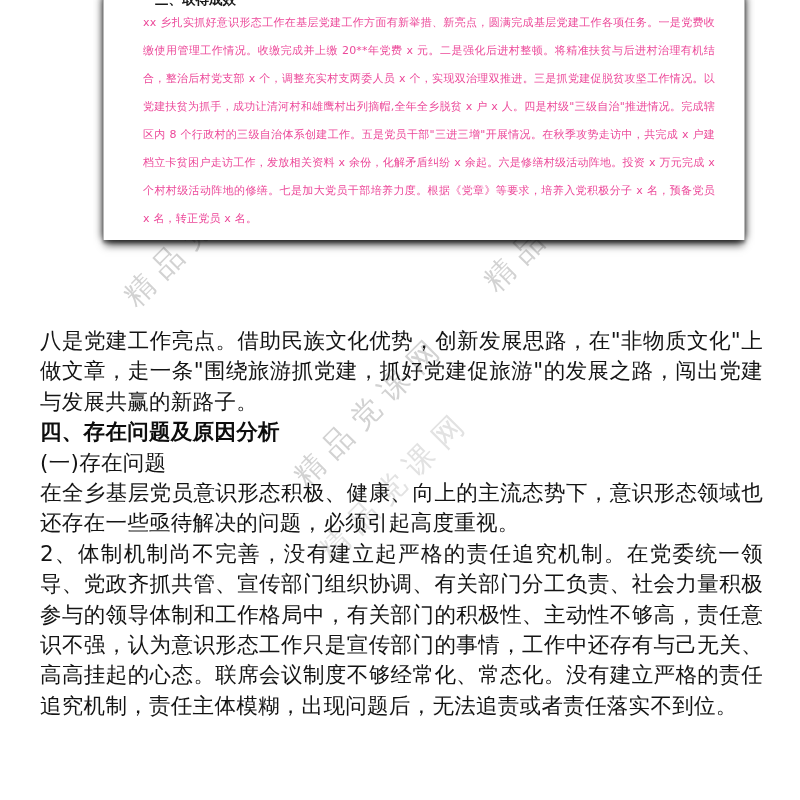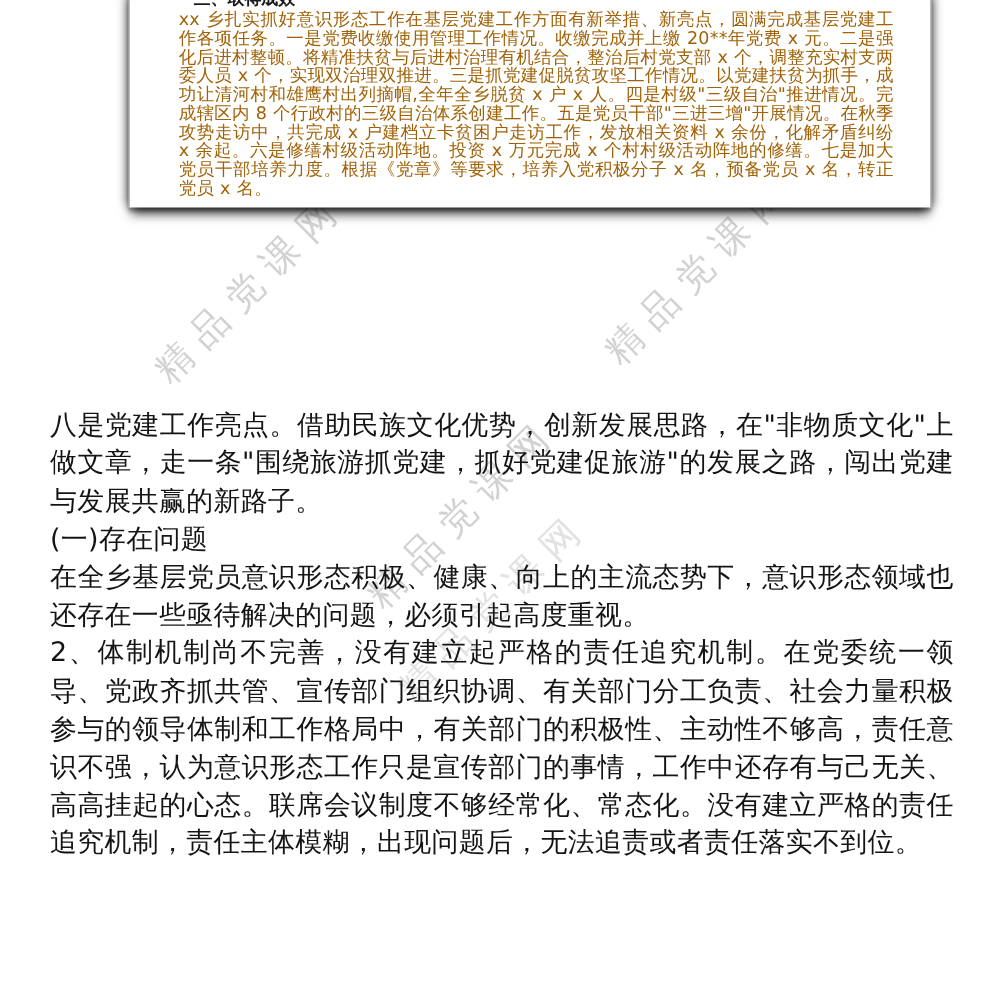--- a/index.html
+++ b/index.html
@@ -48,23 +48,23 @@
   }
   .preview-heading{
     font-size:13.5px;
     line-height:19.4px;
     font-weight:bold;
     color:#1a1a1a;
     margin:0;
     text-indent:12px;
   }
   .preview-text{
-    font-size:14px;
-    line-height:15px;
-    color:#a16207;
+    font-size:11px;
+    line-height:28px;
+    color:#ec4899;
     margin:0;
     text-align:justify;
     letter-spacing:0.2px;
   }
   
   .doc-body{
     position:absolute;
     left:40px;
     right:37px;
     top:326px;
@@ -91,17 +91,18 @@
 <span class="watermark w3">精品党课网</span>
 <span class="watermark w4">精品党课网</span>
 
 <div class="preview-page">
   <p class="preview-heading">三、取得成效</p>
   <p class="preview-text">xx 乡扎实抓好意识形态工作在基层党建工作方面有新举措、新亮点，圆满完成基层党建工作各项任务。一是党费收缴使用管理工作情况。收缴完成并上缴 20**年党费 x 元。二是强化后进村整顿。将精准扶贫与后进村治理有机结合，整治后村党支部 x 个，调整充实村支两委人员 x 个，实现双治理双推进。三是抓党建促脱贫攻坚工作情况。以党建扶贫为抓手，成功让清河村和雄鹰村出列摘帽,全年全乡脱贫 x 户 x 人。四是村级"三级自治"推进情况。完成辖区内 8 个行政村的三级自治体系创建工作。五是党员干部"三进三增"开展情况。在秋季攻势走访中，共完成 x 户建档立卡贫困户走访工作，发放相关资料 x 余份，化解矛盾纠纷 x 余起。六是修缮村级活动阵地。投资 x 万元完成 x 个村村级活动阵地的修缮。七是加大党员干部培养力度。根据《党章》等要求，培养入党积极分子 x 名，预备党员 x 名，转正党员 x 名。</p>
 </div>
 
 <div class="doc-body">
   <p>八是党建工作亮点。借助民族文化优势，创新发展思路，在"非物质文化"上做文章，走一条"围绕旅游抓党建，抓好党建促旅游"的发展之路，闯出党建与发展共赢的新路子。</p>
+  <p class="bold-heading">四、存在问题及原因分析</p>
   <p>(一)存在问题</p>
   <p>在全乡基层党员意识形态积极、健康、向上的主流态势下，意识形态领域也还存在一些亟待解决的问题，必须引起高度重视。</p>
   <p>2、体制机制尚不完善，没有建立起严格的责任追究机制。在党委统一领导、党政齐抓共管、宣传部门组织协调、有关部门分工负责、社会力量积极参与的领导体制和工作格局中，有关部门的积极性、主动性不够高，责任意识不强，认为意识形态工作只是宣传部门的事情，工作中还存有与己无关、高高挂起的心态。联席会议制度不够经常化、常态化。没有建立严格的责任追究机制，责任主体模糊，出现问题后，无法追责或者责任落实不到位。</p>
 
 </div>
 
 </body></html>

